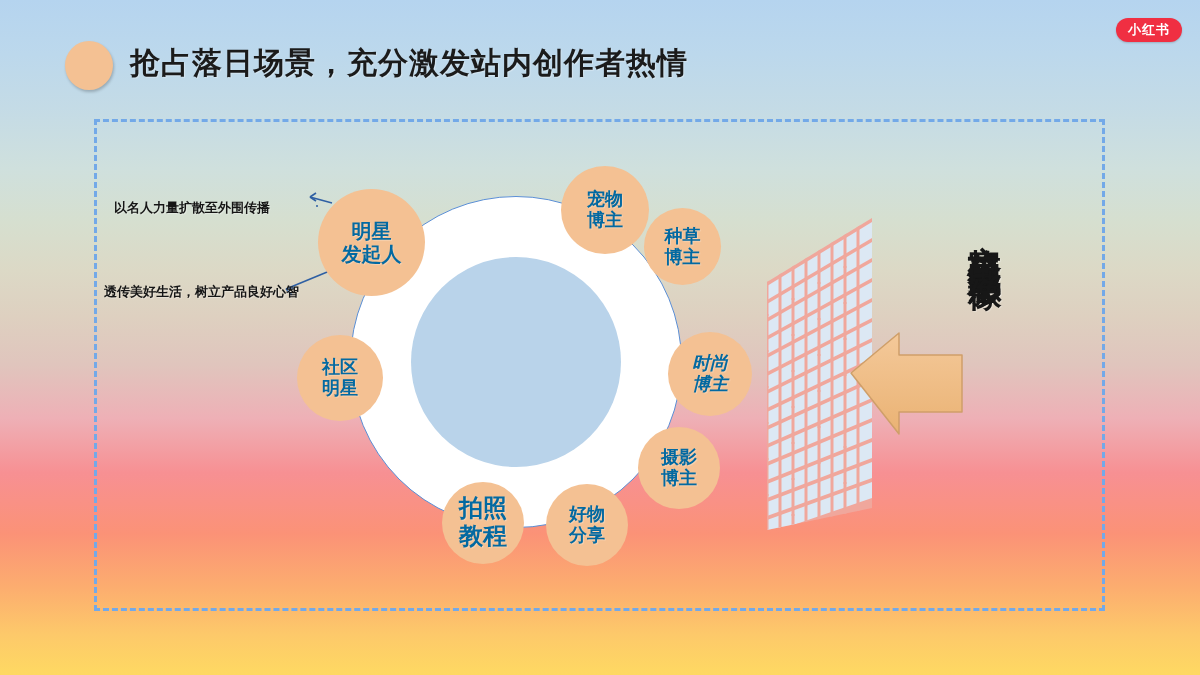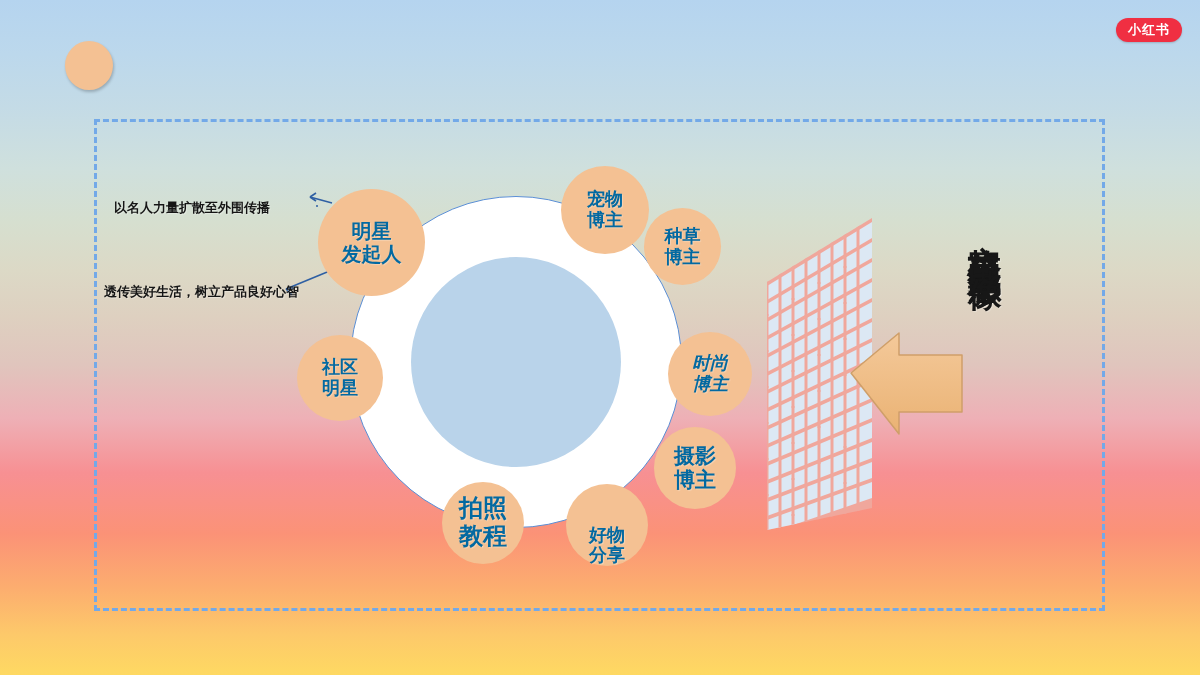--- a/index.html
+++ b/index.html
@@ -112,20 +112,21 @@
 </head>
 <body>
 
 <div id="slide">
 
   <div id="logo">
     <span>小红书</span>
   </div>
 
   <div id="title-bullet"></div>
+  <div id="title-text">抢占落日场景，充分激发站内创作者热情</div>
 
   <div id="frame"></div>
 
   <svg class="ov">
     <defs>
       <clipPath id="wallclip">
         <polygon points="767,282 872,218 872,508 767,530"></polygon>
       </clipPath>
       <linearGradient id="argrad" x1="0" y1="0" x2="0" y2="1">
         <stop offset="0" stop-color="#f4c99a"></stop>
@@ -234,27 +235,27 @@
           <div>种草</div>
           <div>博主</div>
         </span>
       </div>
       <div class="bubble" style="left: 668px; top: 332px; width: 84px; height: 84px; font-size: 18px; font-style: italic;">
         <span>
           <div>时尚</div>
           <div>博主</div>
         </span>
       </div>
-      <div class="bubble" style="left: 654px; top: 427px; width: 82px; height: 82px; font-size: 21px;">
+      <div class="bubble" style="left: 638px; top: 427px; width: 82px; height: 82px; font-size: 18px;">
         <span>
           <div>摄影</div>
           <div>博主</div>
         </span>
       </div>
-      <div class="bubble" style="left: 566px; top: 484px; width: 82px; height: 82px; font-size: 18px; align-items: flex-end;">
+      <div class="bubble" style="left: 546px; top: 484px; width: 82px; height: 82px; font-size: 18px;">
         <span>
           <div>好物</div>
           <div>分享</div>
         </span>
       </div>
       <div class="bubble" style="left: 442px; top: 482px; width: 82px; height: 82px; font-size: 24px;">
         <span>
           <div>拍照</div>
           <div>教程</div>
         </span>

